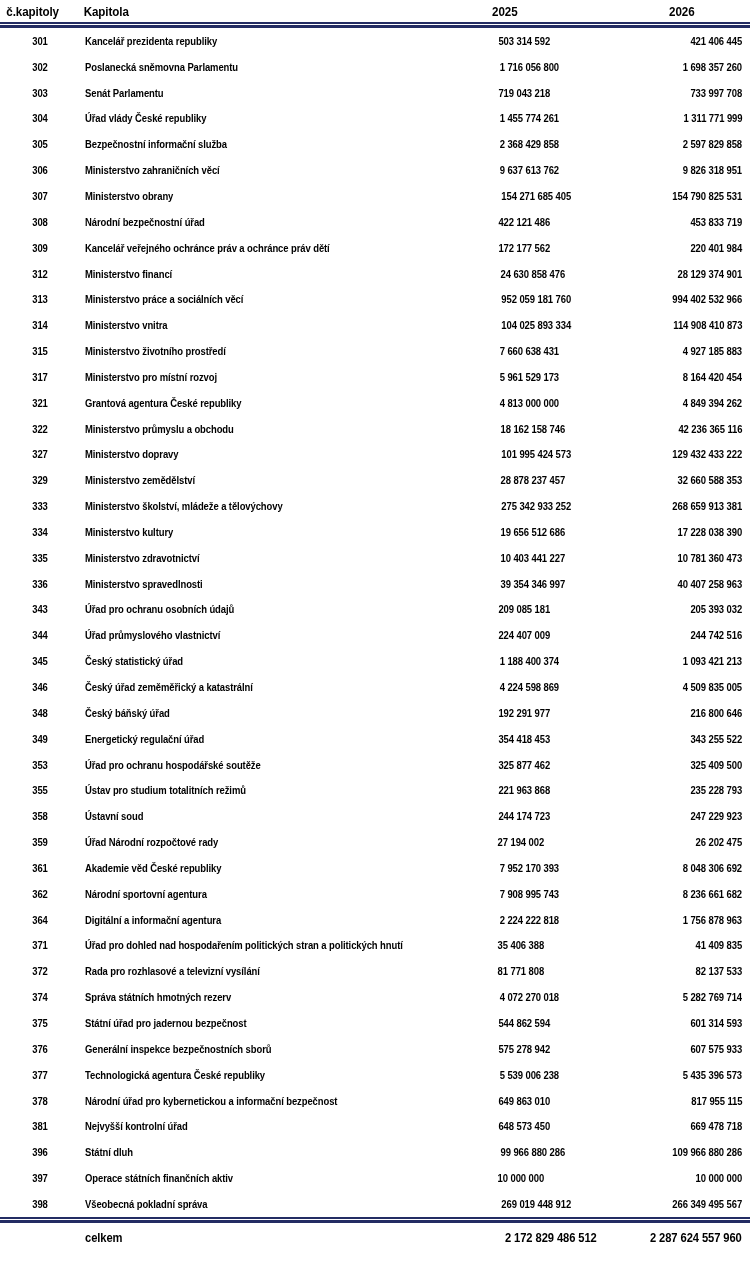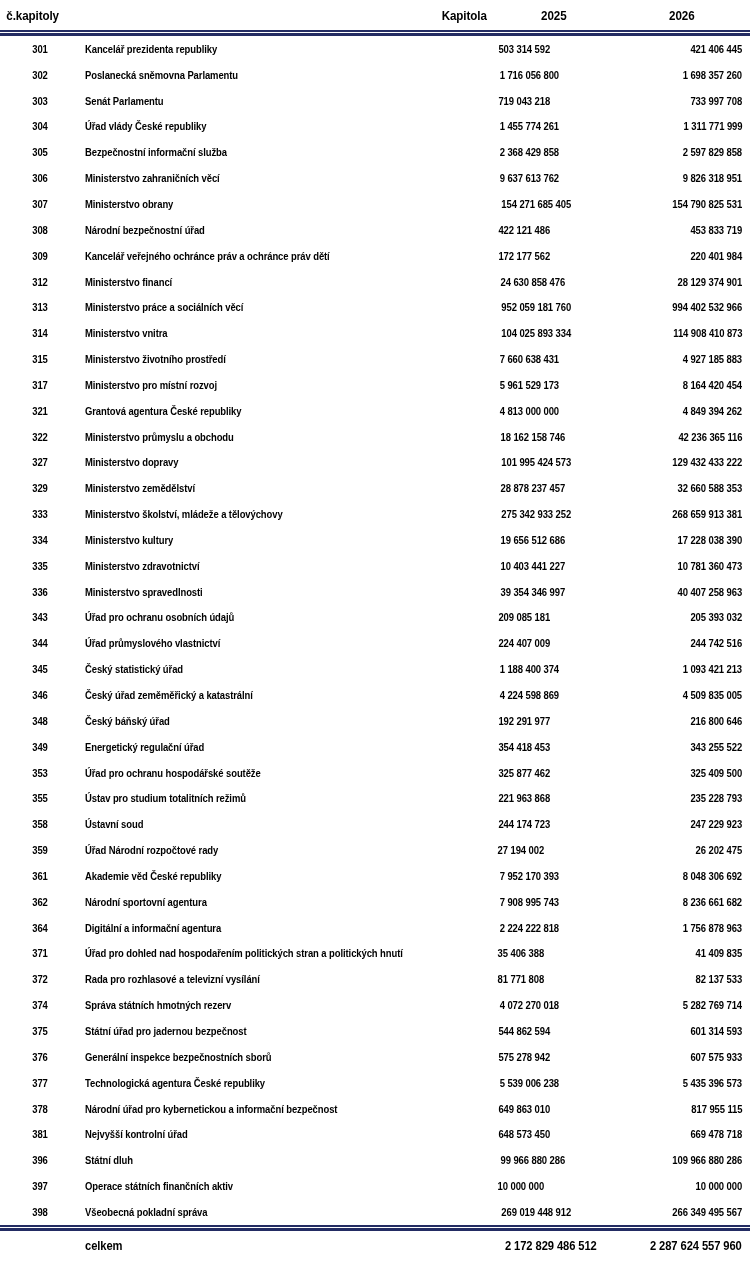--- a/index.html
+++ b/index.html
@@ -23,38 +23,38 @@
   .budget-table{
     width:750px;
   }
   
   .row{
     display:grid;
     grid-template-columns:80px 410px 127px 133px;
     align-items:center;
   }
   .hdr-row{
-    height:30px;
+    height:22px;
     font-size:13.5px;
   }
   .data-row{
     height:25.85px;
     font-size:11px;
   }
   .total-row{
     height:29px;
     font-size:13px;
   }
   .c1{text-align:center;}
   .c2{text-align:left;padding-left:5px;white-space:nowrap;}
   .c3{text-align:left;padding-right:6px;white-space:nowrap;}
   .c4{text-align:right;padding-right:8px;white-space:nowrap;}
   .hdr-row .c1{text-align:left;padding-left:2px;}
-  .hdr-row .c2{text-align:right;padding-left:0;}
-  .hdr-row .c3{text-align:center;padding-right:0;}
+  .hdr-row .c2{text-align:left;padding-left:0;}
+  .hdr-row .c3{padding-right:0;}
   .hdr-row .c4{text-align:center;padding-right:3px;}
   
   .t{
     display:inline-block;
     transform:scaleX(0.86);
     letter-spacing:-0.1px;
   }
   .c1 .t, .hdr-row .c2 .t, .hdr-row .c3 .t, .hdr-row .c4 .t{transform-origin:center center;}
   .c2 .t{transform-origin:left center;}
   .data-row .c3 .t, .data-row .c4 .t,

